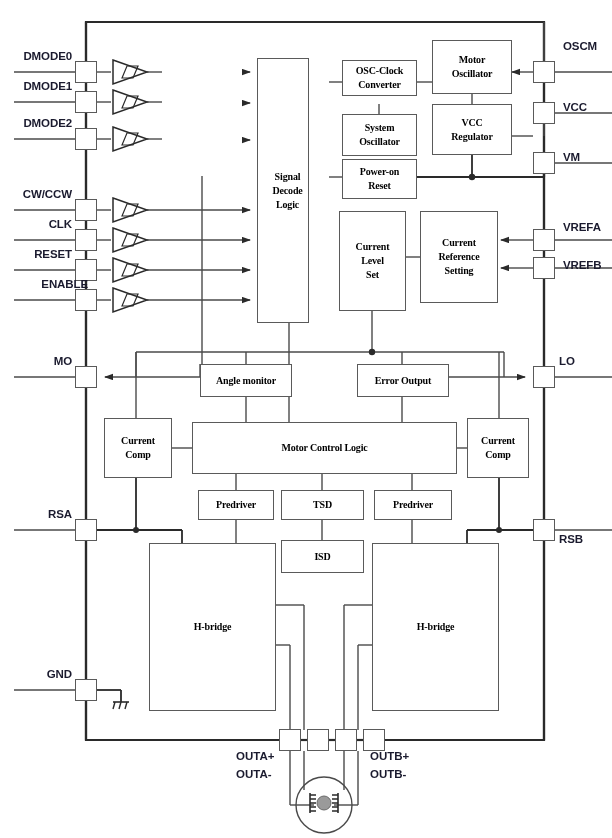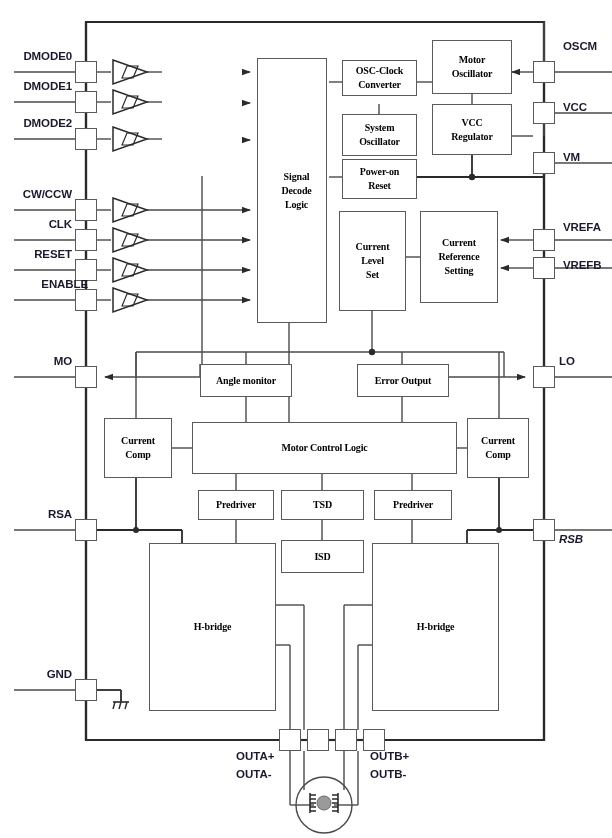--- a/index.html
+++ b/index.html
@@ -328,29 +328,29 @@
   <div class="pinlab l" style="left:0px; top:355px; width:58px;">MO</div>
   <div class="pinlab l" style="left:0px; top:508px; width:58px;">RSA</div>
   <div class="pinlab l" style="left:0px; top:668px; width:58px;">GND</div>
 
   <div class="pinlab r" style="left:549px; top:40px;">OSCM</div>
   <div class="pinlab r" style="left:549px; top:101px;">VCC</div>
   <div class="pinlab r" style="left:549px; top:151px;">VM</div>
   <div class="pinlab r" style="left:549px; top:221px;">VREFA</div>
   <div class="pinlab r" style="left:549px; top:259px;">VREFB</div>
   <div class="pinlab r" style="left:545px; top:355px;">LO</div>
-  <div class="pinlab r" style="left:545px; top:533px;font-style:italic;">RSB</div>
+  <div class="pinlab r" style="left:545px; top:533px;">RSB</div>
 
   <div class="outlab" style="left:222px; top:750px;">OUTA+</div>
   <div class="outlab" style="left:222px; top:768px;">OUTA-</div>
   <div class="outlab" style="left:356px; top:750px;">OUTB+</div>
   <div class="outlab" style="left:356px; top:768px;">OUTB-</div>
 
 
-  <div class="blk" style="left:243px; top:58px;  width:70px;  height:265px;padding-left:9px;">Signal<br>Decode<br>Logic</div>
+  <div class="blk" style="left:243px; top:58px;  width:52px;  height:265px;padding-left:9px;">Signal<br>Decode<br>Logic</div>
 
   <div class="blk" style="left:328px; top:60px;  width:75px;  height:36px;">OSC-Clock<br>Converter</div>
 
   <div class="blk" style="left:328px; top:114px; width:75px;  height:42px;">System<br>Oscillator</div>
 
   <div class="blk" style="left:328px; top:159px; width:75px;  height:40px;">Power-on<br>Reset</div>
 
   <div class="blk" style="left:418px; top:40px;  width:80px;  height:54px;">Motor<br>Oscillator</div>
 
   <div class="blk" style="left:418px; top:104px; width:80px;  height:51px;">VCC<br>Regulator</div>

